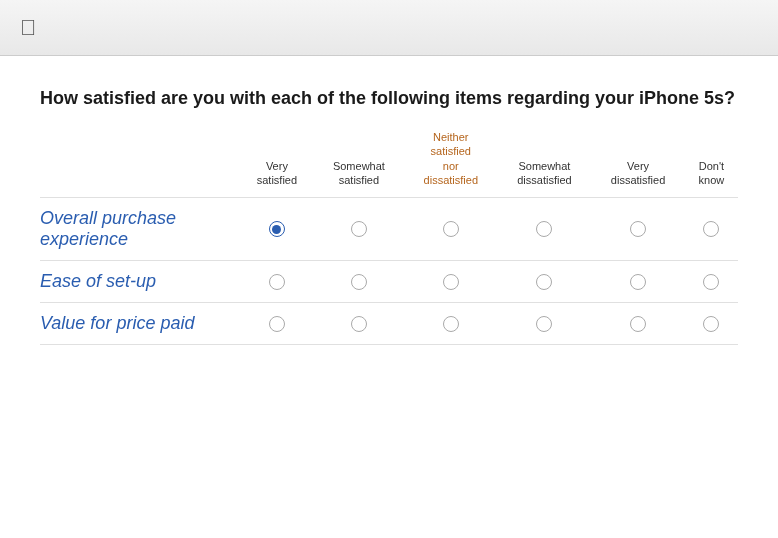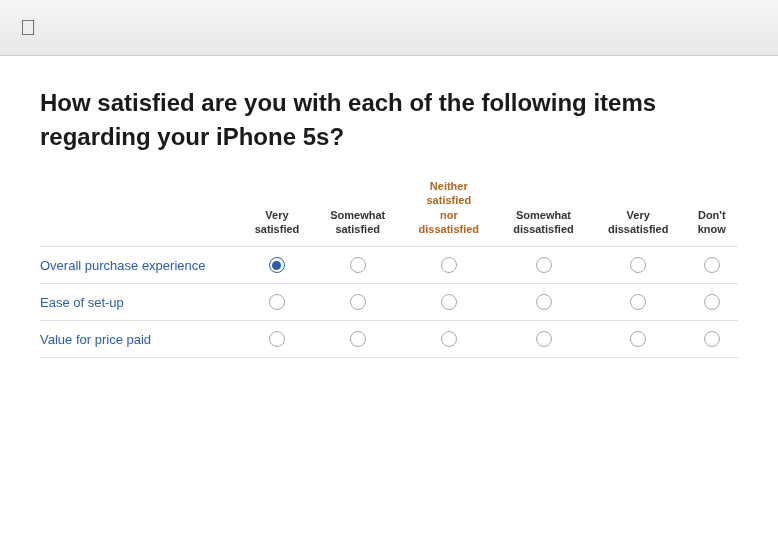--- a/index.html
+++ b/index.html
@@ -25,36 +25,36 @@
       line-height: 1;
     }
 
     
     .content {
       padding: 30px 40px;
       max-width: 780px;
     }
 
     .question-title {
-      font-size: 24px;
+      font-size: 18px;
       font-weight: bold;
       color: #1a1a1a;
       line-height: 1.4;
-      margin-bottom: 26px;
+      margin-bottom: 19px;
     }
 
     
     .survey-table {
       width: 100%;
       border-collapse: collapse;
     }
 
     .survey-table th {
       font-size: 11px;
-      font-weight: bold;
+      font-weight: normal;
       color: #333;
       text-align: center;
       vertical-align: bottom;
       padding: 0 6px 10px 6px;
       line-height: 1.3;
     }
 
     .survey-table th.highlight {
       color: #b5651d;
     }
@@ -68,21 +68,22 @@
       text-align: center;
       vertical-align: middle;
       padding: 10px 6px;
       border-top: 1px solid #e0e0e0;
     }
 
     .survey-table td.row-label {
       text-align: left;
       padding-left: 0;
       color: #2a5db0;
-      font-size: 13px;
+      font-size: 18px;
+      font-style: italic;
     }
 
     .survey-table tbody tr:last-child td {
       border-bottom: 1px solid #e0e0e0;
     }
 
     
     .radio-wrapper {
       display: flex;
       align-items: center;

